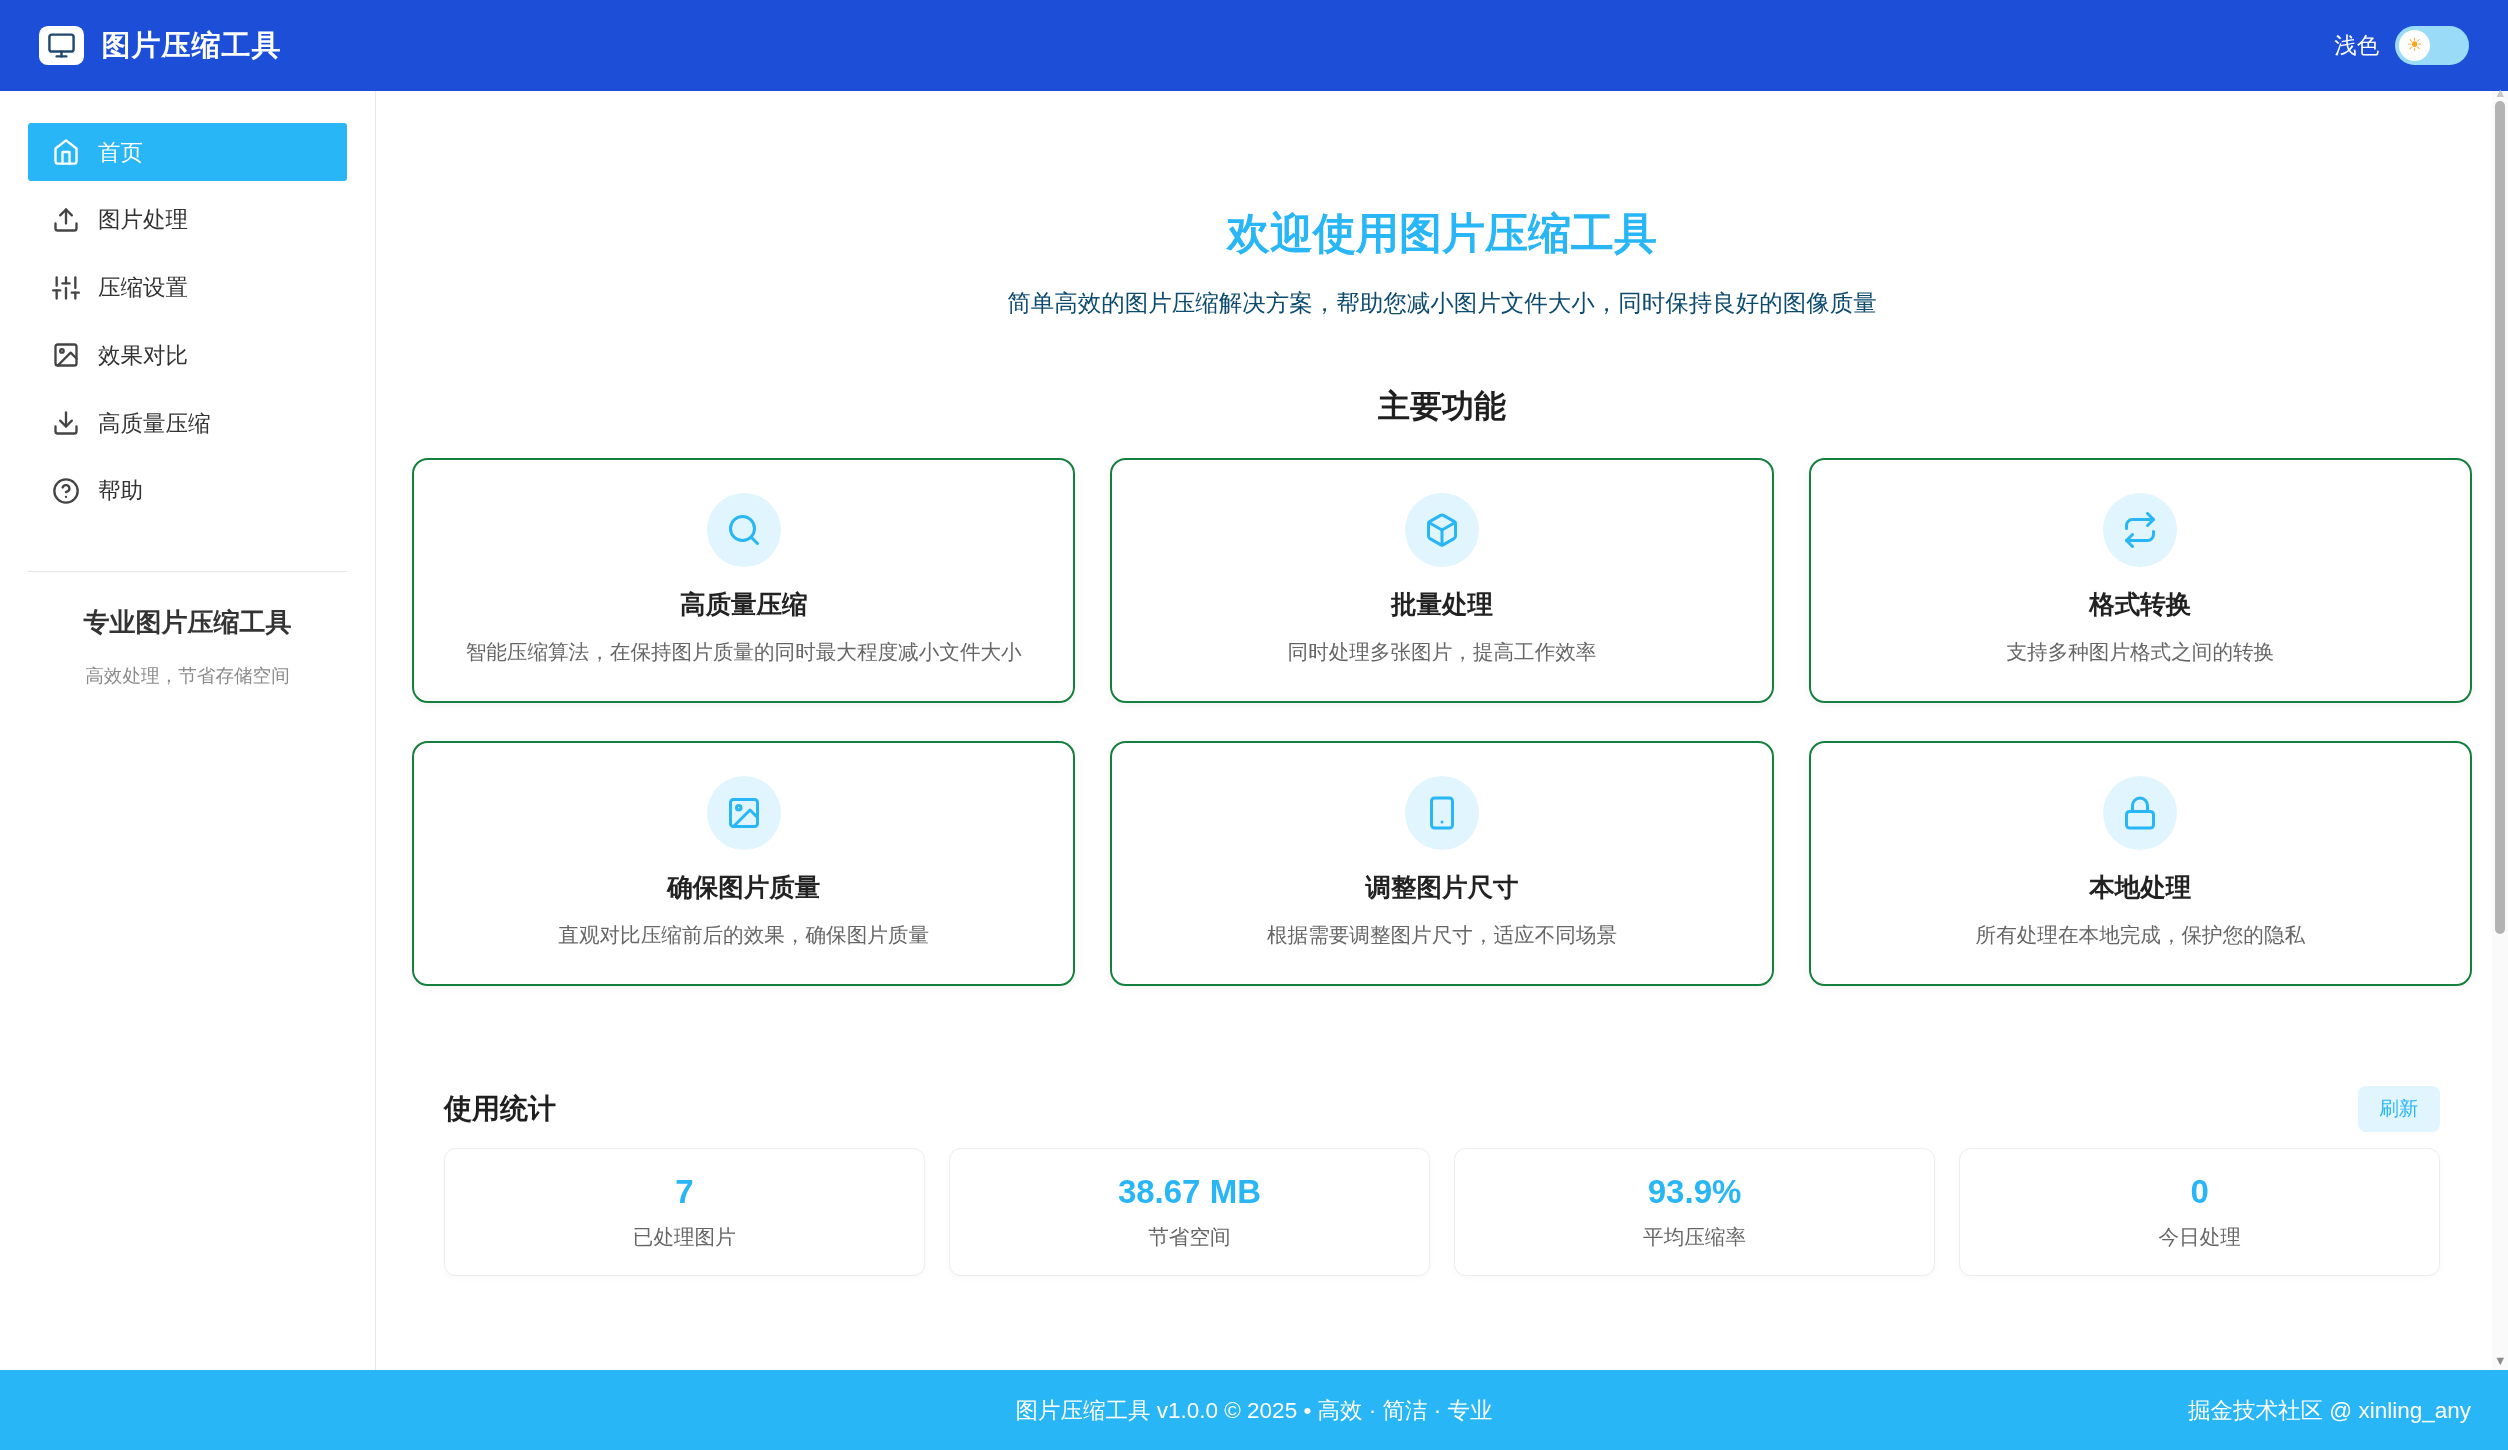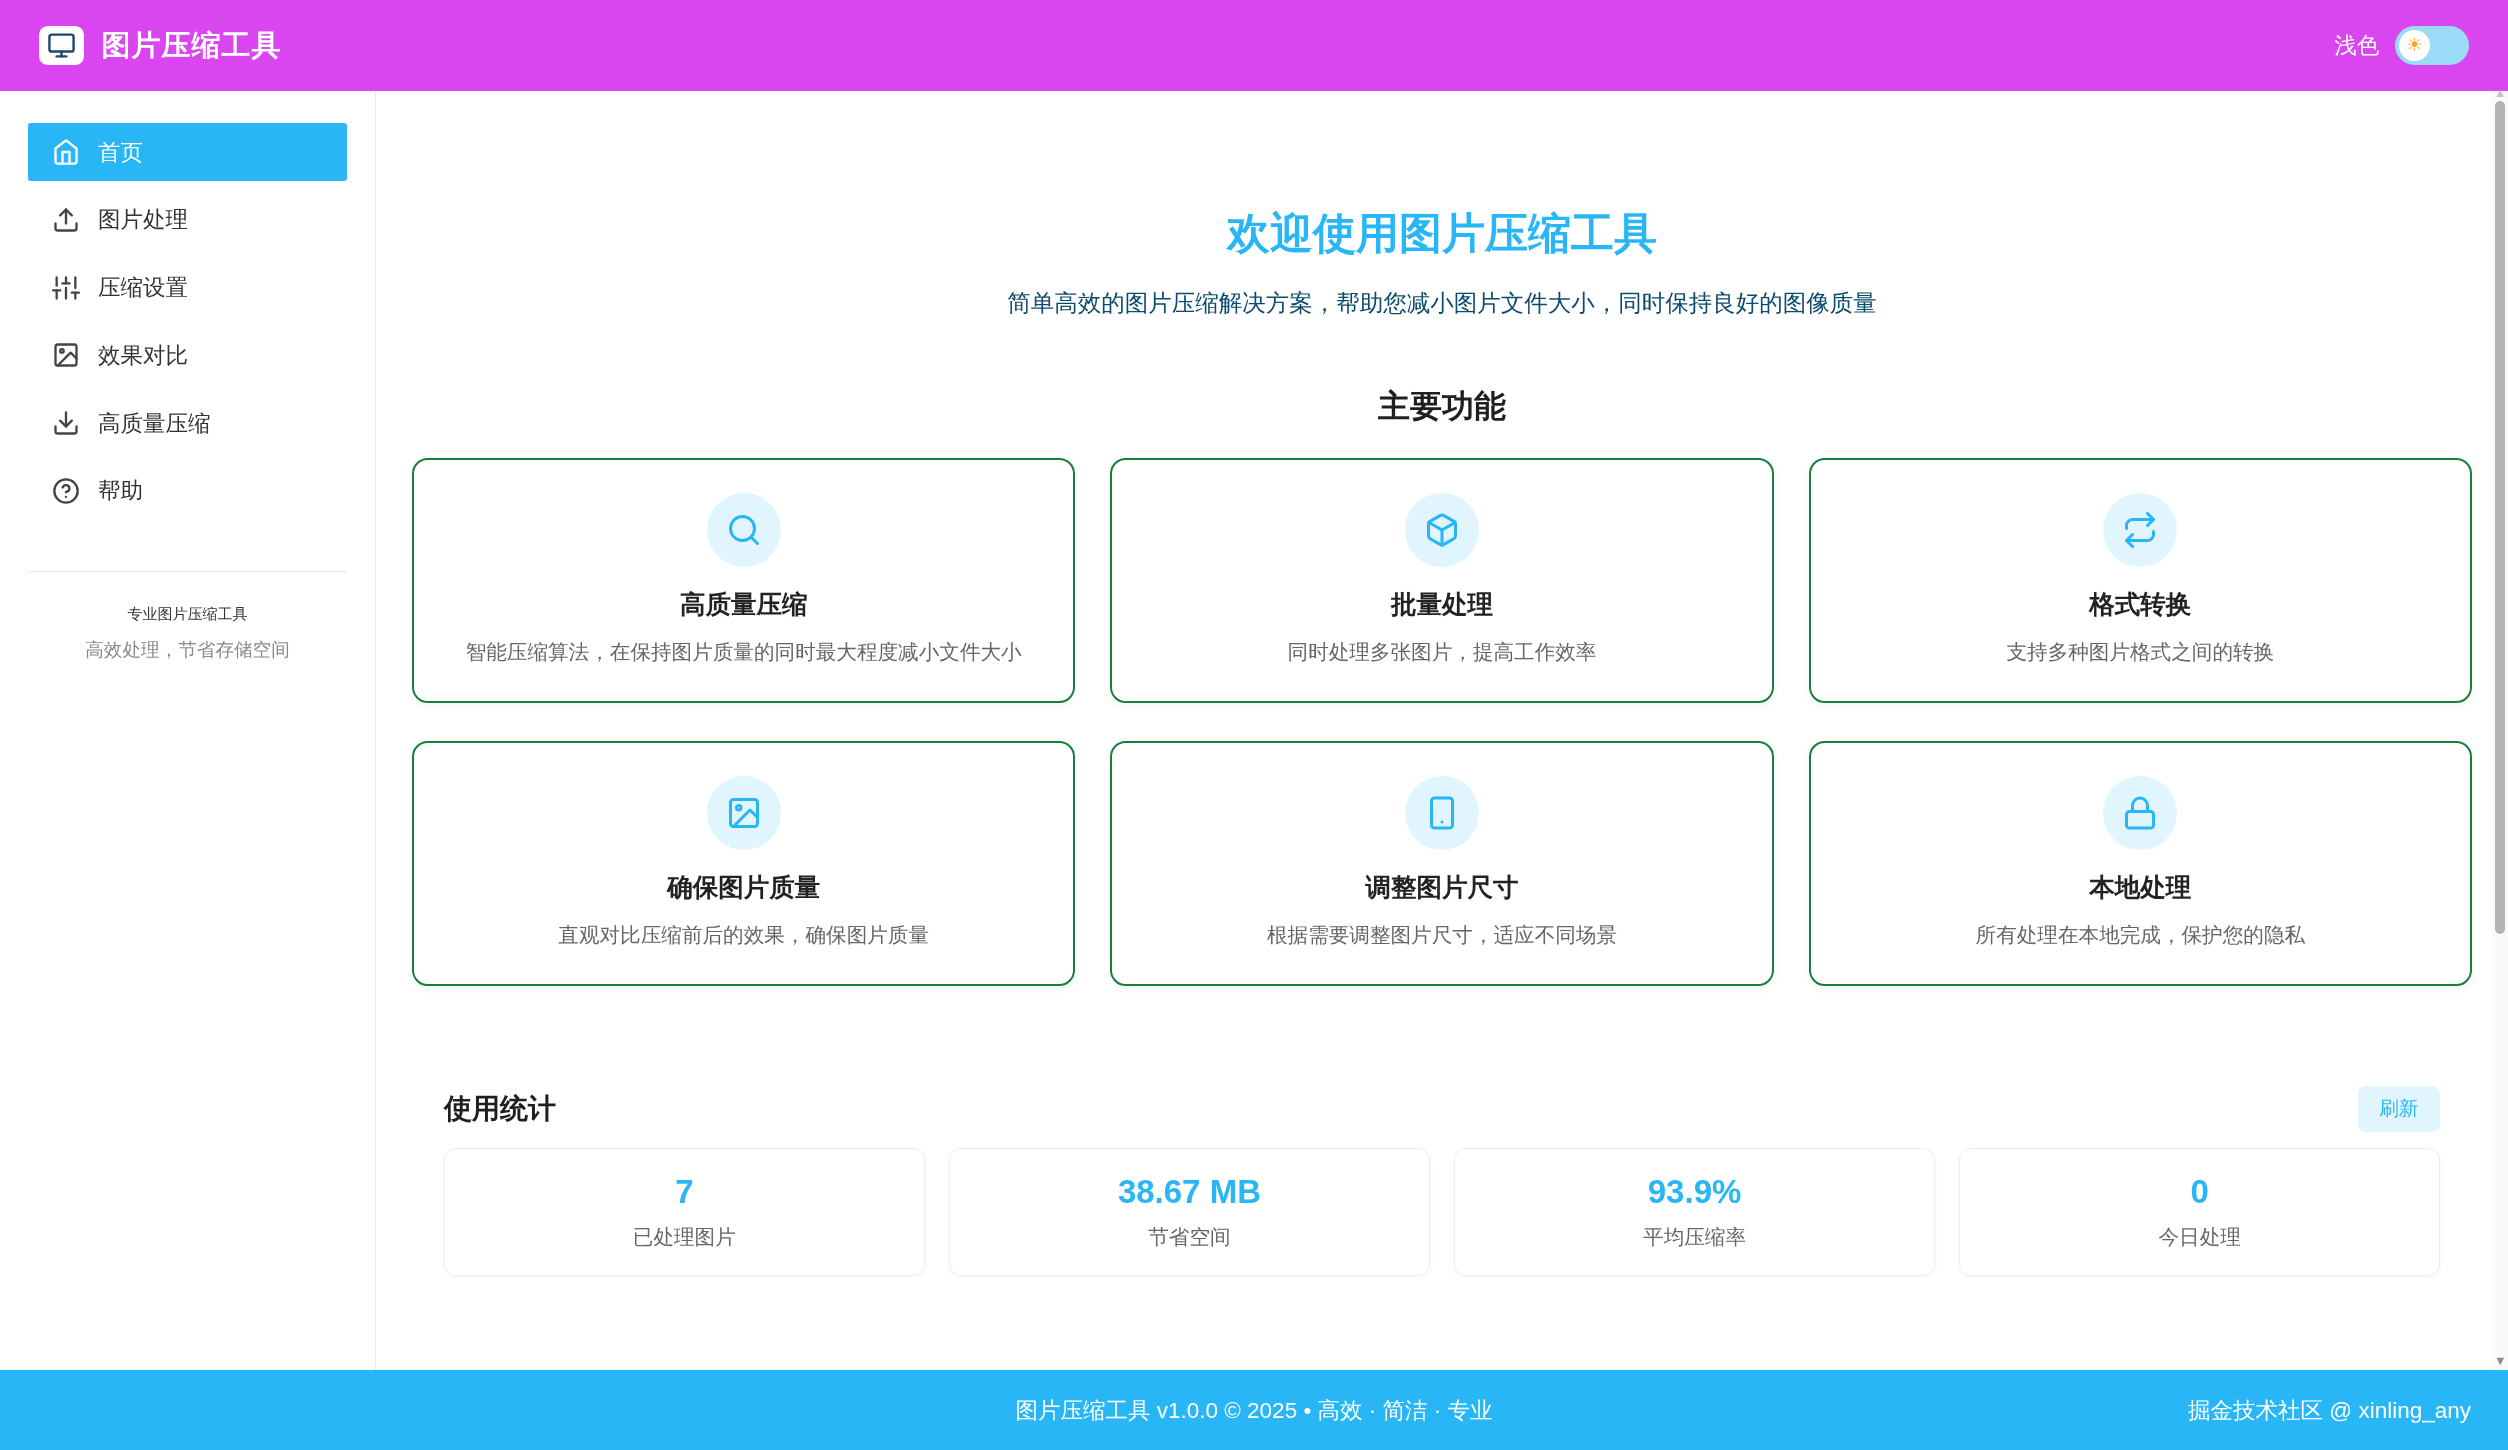--- a/index.html
+++ b/index.html
@@ -7,21 +7,21 @@
   body {
     font-family: "Liberation Sans", "DejaVu Sans", sans-serif;
     background: #ffffff;
     color: #333;
   }
   .app { width: 2508px; height: 1451px; display: flex; flex-direction: column; position: relative; }
 
   
   .topbar {
     height: 91px; flex: 0 0 91px;
-    background: #d946ef;
+    background: #1d4ed8;
     display: flex; align-items: center; justify-content: space-between;
     padding: 0 39px; color: #fff;
   }
   .brand { display: flex; align-items: center; gap: 17.6px; }
   .logo {
     width: 45px; height: 39px; background: #ffffff; border-radius: 8.8px;
     display: flex; align-items: center; justify-content: center; color: #20486e;
   }
   .logo svg { width: 29px; height: 29px; }
   .brand-title { font-size: 29px; font-weight: bold; letter-spacing: 1px; }
@@ -51,21 +51,21 @@
     display: flex; align-items: center; gap: 18.6px; padding: 0 23.5px;
     font-size: 22.5px; color: #333; cursor: pointer;
   }
   .nav-item .nav-icon { width: 28px; height: 28px; display: flex; align-items: center; justify-content: center; color: #444; }
   .nav-item .nav-icon svg { width: 28px; height: 28px; }
   .nav-item.active { background: #29b6f6; color: #fff; }
   .nav-item.active .nav-icon { color: #fff; }
 
   .side-divider { border: none; border-top: 1px solid #e5e5e5; margin: 41px 28px 33px; }
   .side-footer { text-align: center; padding: 0 23.5px; }
-  .side-footer-title { font-size: 15px; font-weight: normal; color: #333; margin-bottom: 13px; }
+  .side-footer-title { font-size: 26px; font-weight: bold; color: #333; margin-bottom: 23px; }
   .side-footer-sub { font-size: 18.6px; color: #8a8a8a; }
 
   .content { flex: 1 1 auto; padding: 0 36px; background: #fff; overflow: hidden; }
 
   .welcome { margin-top: 114px; text-align: center; font-size: 43px; font-weight: bold; color: #29b6f6; }
   .welcome-sub { margin-top: 23.5px; text-align: center; font-size: 23.5px; color: #0c4a6e; }
 
   .features-title { margin-top: 66px; text-align: center; font-size: 32px; font-weight: bold; color: #1f1f1f; }
 
   .features-grid {

